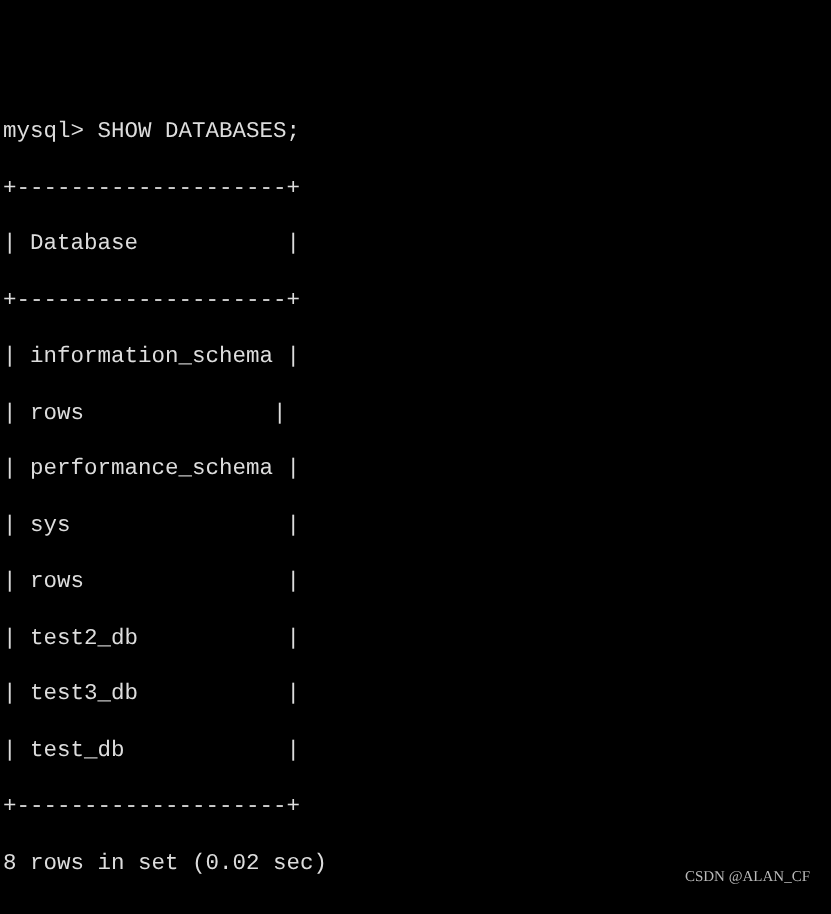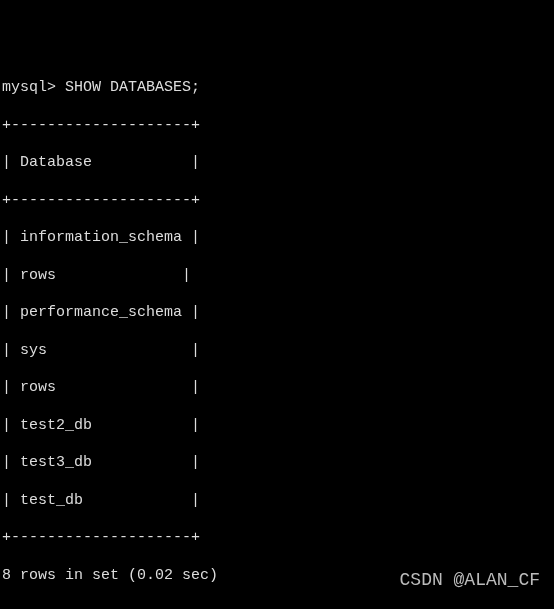--- a/index.html
+++ b/index.html
@@ -15,22 +15,22 @@
       white-space: pre;
       position: relative;
       overflow: hidden;
     }
     .line { white-space: pre; }
     .watermark {
       position: absolute;
       bottom: 18px;
       right: 14px;
       color: #bbb;
-      font-family: Liberation Mono, monospace;
-      font-size: 18px;
+      font-family: Liberation Serif, serif;
+      font-size: 10px;
       white-space: nowrap;
     }
   </style>
 </head>
 <body>
 
 
 
 <div class="line"><span>mysql&gt;</span> <span>SHOW DATABASES;</span></div>
 <div class="line">+--------------------+</div>

